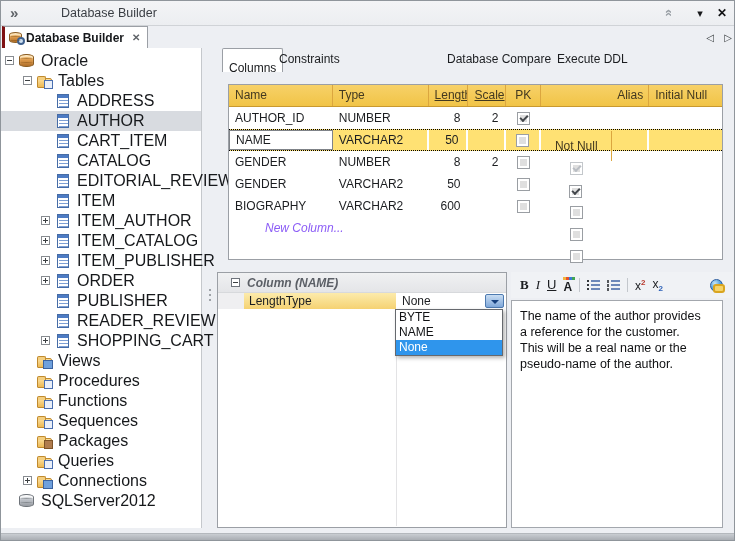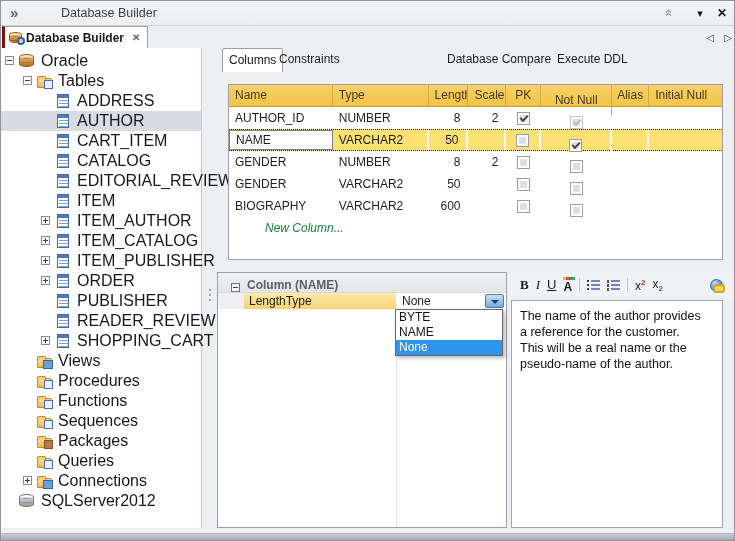--- a/index.html
+++ b/index.html
@@ -58,52 +58,52 @@
   .lv1 .exp{left:4px;}  .lv1 .ticon{left:18px;} .lv1 .tlabel{left:40px;}
   .lv2 .exp{left:22px;} .lv2 .ticon{left:36px;} .lv2 .tlabel{left:57px;}
   .lv3 .exp{left:40px;} .lv3 .ticon{left:56px;} .lv3 .tlabel{left:76px;}
 
   
   .vsplit{position:absolute;left:207px;top:287px;width:4px;height:16px;}
   .vsplit::before{content:"";position:absolute;left:1px;top:1px;width:2px;height:2px;background:#9FA3A8;box-shadow:0 5px 0 #9FA3A8,0 10px 0 #9FA3A8;}
 
   
   .rtab-active{position:absolute;left:221px;top:47px;height:24px;background:#fff;border:1px solid #9B9FA5;border-bottom:none;
-    padding:0 6px;line-height:22px;font-size:12px;color:#16181B;border-radius:2px 2px 0 0;}
+    padding:8px 6px;line-height:22px;font-size:12px;color:#16181B;border-radius:2px 2px 0 0;}
   .rtab{position:absolute;top:47px;height:23px;line-height:23px;font-size:12px;color:#1B1D20;}
   .rtab.t1{left:278px;} .rtab.t2{left:351px;} .rtab.t3{left:446px;} .rtab.t4{left:556px;}
 
   
   .grid{position:absolute;left:227px;top:83px;width:495px;height:176px;background:#fff;border:1px solid #9B9FA5;}
   .ghead{display:flex;height:22px;background:linear-gradient(180deg,#F7D168,#F1C447);border-bottom:1px solid #C9992F;}
   .ghead .hc{line-height:21px;font-size:12px;color:#433920;border-right:1px solid #DBA63F;padding:0 6px;overflow:hidden;white-space:nowrap;}
   .ghead .hc:last-child{border-right:none;}
   .grow{display:flex;height:22px;align-items:stretch;}
   .grow .gc{line-height:22px;font-size:12px;color:#1B1D20;padding:0 6px;overflow:hidden;white-space:nowrap;}
   .c-name{width:104px;} .c-type{width:96px;} .c-len{width:40px;text-align:right;padding-right:8px !important;}
   .c-scale{width:38px;text-align:right;padding-right:8px !important;}
   .c-pk{width:35px;display:flex;align-items:center;justify-content:center;padding:0 !important;}
-  .c-nn{width:71px;display:flex;align-items:center;justify-content:center;padding:15px !important;}
+  .c-nn{width:71px;display:flex;align-items:center;justify-content:center;padding:15px !important;margin-top:46px;}
   .c-alias{width:37px;} .c-init{width:73px;}
-  .hc.c-len,.hc.c-scale{text-align:right;} .hc.c-pk,.hc.c-nn,.hc.c-alias{text-align:center;padding:0 2px;}
+  .hc.c-len,.hc.c-scale{text-align:right;text-decoration:underline;} .hc.c-pk,.hc.c-nn,.hc.c-alias{text-align:center;padding:0 2px;}
   .grow.sel{background:#FFE173;border-top:1px dotted #000;border-bottom:1px dotted #000;}
   .grow.sel .gc{border-right:2px solid #fff;line-height:20px;}
   .grow.sel .gc:last-child{border-right:none;}
   .grow.sel .c-name{background:#fff;border:1px solid #7F8388;line-height:18px;}
-  .grow.newrow .gc{font-style:italic;color:#15803d;padding-left:36px;}
+  .grow.newrow .gc{font-style:italic;color:#8b5cf6;padding-left:36px;}
 
   .cb{position:relative;width:13px;height:13px;border:1px solid #9A9EA3;background:#DFDFDF;box-shadow:inset 0 0 0 2px #fff;}
   .cb.checked::after{content:"";position:absolute;left:2px;top:2px;width:6px;height:3px;
     border-left:2px solid #43474C;border-bottom:2px solid #43474C;transform:rotate(-45deg);}
   .cb.disabled{border-color:#C3C7CB;}
   .cb.disabled::after{border-color:#B9BDC3;}
 
   
   .ppanel{position:absolute;left:216px;top:271px;width:290px;height:256px;background:#fff;border:1px solid #9B9FA5;}
-  .phead{display:flex;align-items:flex-end;height:20px;background:linear-gradient(#F0F1F2,#E4E5E8);border-bottom:1px solid #D7D9DC;padding-left:13px;}
+  .phead{display:flex;align-items:center;height:20px;background:linear-gradient(#F0F1F2,#E4E5E8);border-bottom:1px solid #D7D9DC;padding-left:13px;font-style:italic;}
   .phead .exp2{position:relative;width:9px;height:9px;border:1px solid #6E737B;background:#fff;margin-right:7px;}
   .phead .exp2::before{content:"";position:absolute;left:1px;top:3px;width:5px;height:1px;background:#3C4043;}
   .phead .ptitle{font-size:12px;font-weight:bold;color:#5B5F66;}
   .prow{display:flex;height:16px;}
   .pgutter{width:26px;background:#EFEFF1;}
   .plabel{width:152px;background:linear-gradient(#FCEBAC,#F5D272);font-size:12px;color:#1B1D20;line-height:16px;padding-left:5px;}
   .pvalue{flex:1;position:relative;font-size:12px;color:#1B1D20;line-height:16px;padding-left:6px;}
   .combo-btn{position:absolute;right:2px;top:1px;width:19px;height:14px;border:1px solid #4D7AB0;border-radius:2px;
     background:linear-gradient(#C9DDF3,#7FA7D9);}
   .combo-btn::after{content:"";position:absolute;left:5px;top:5px;border-left:4px solid transparent;border-right:4px solid transparent;border-top:4px solid #16407E;}

